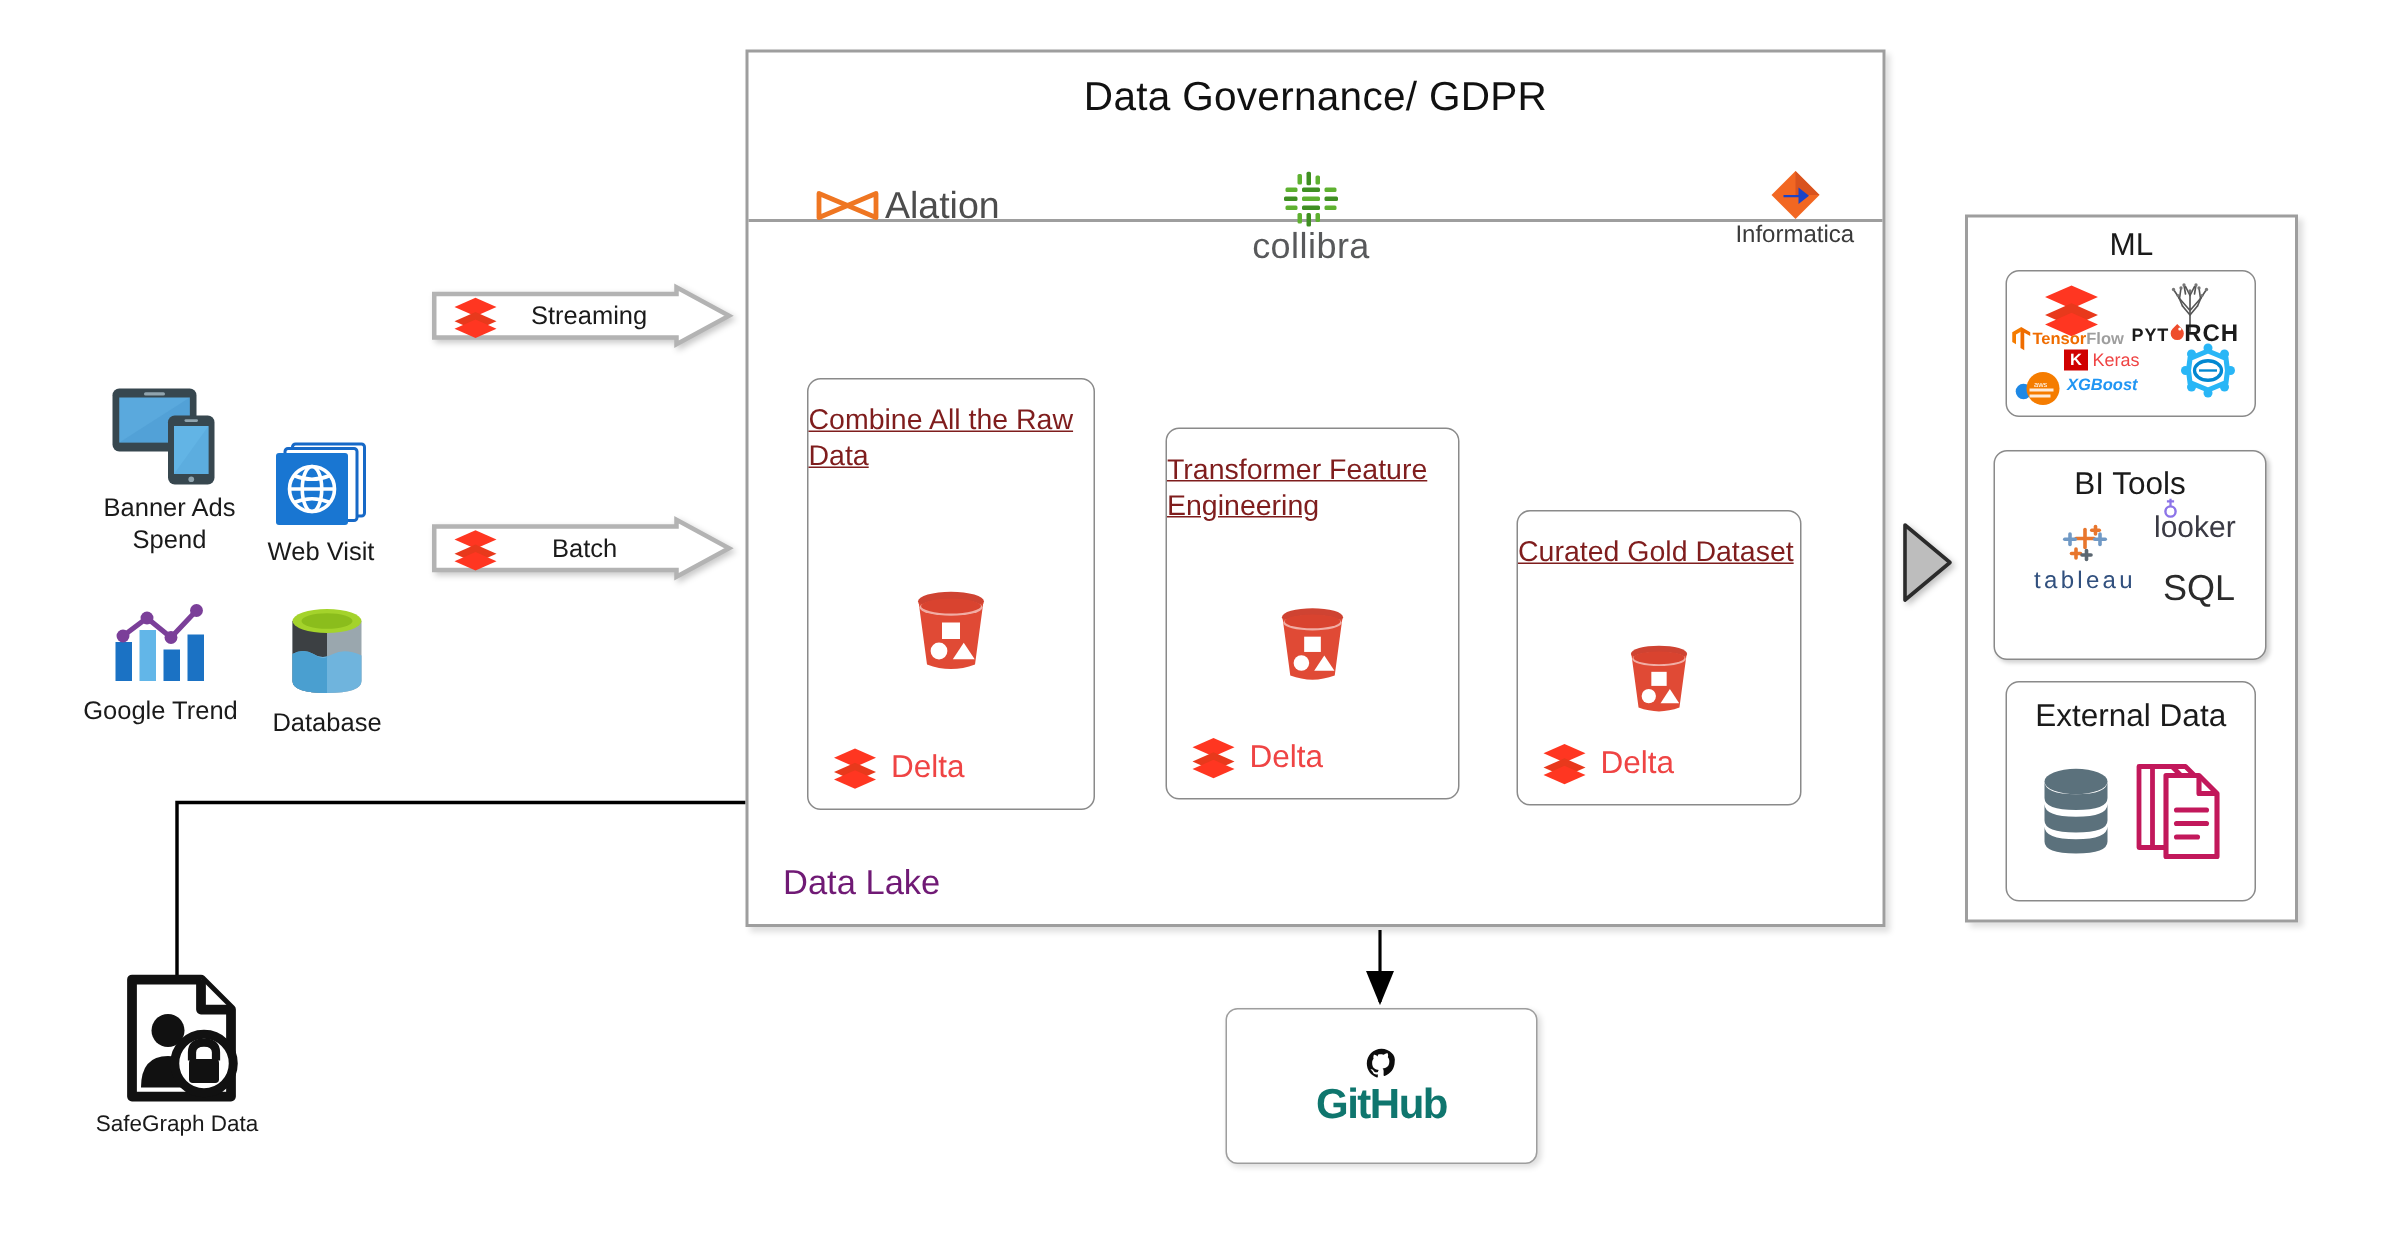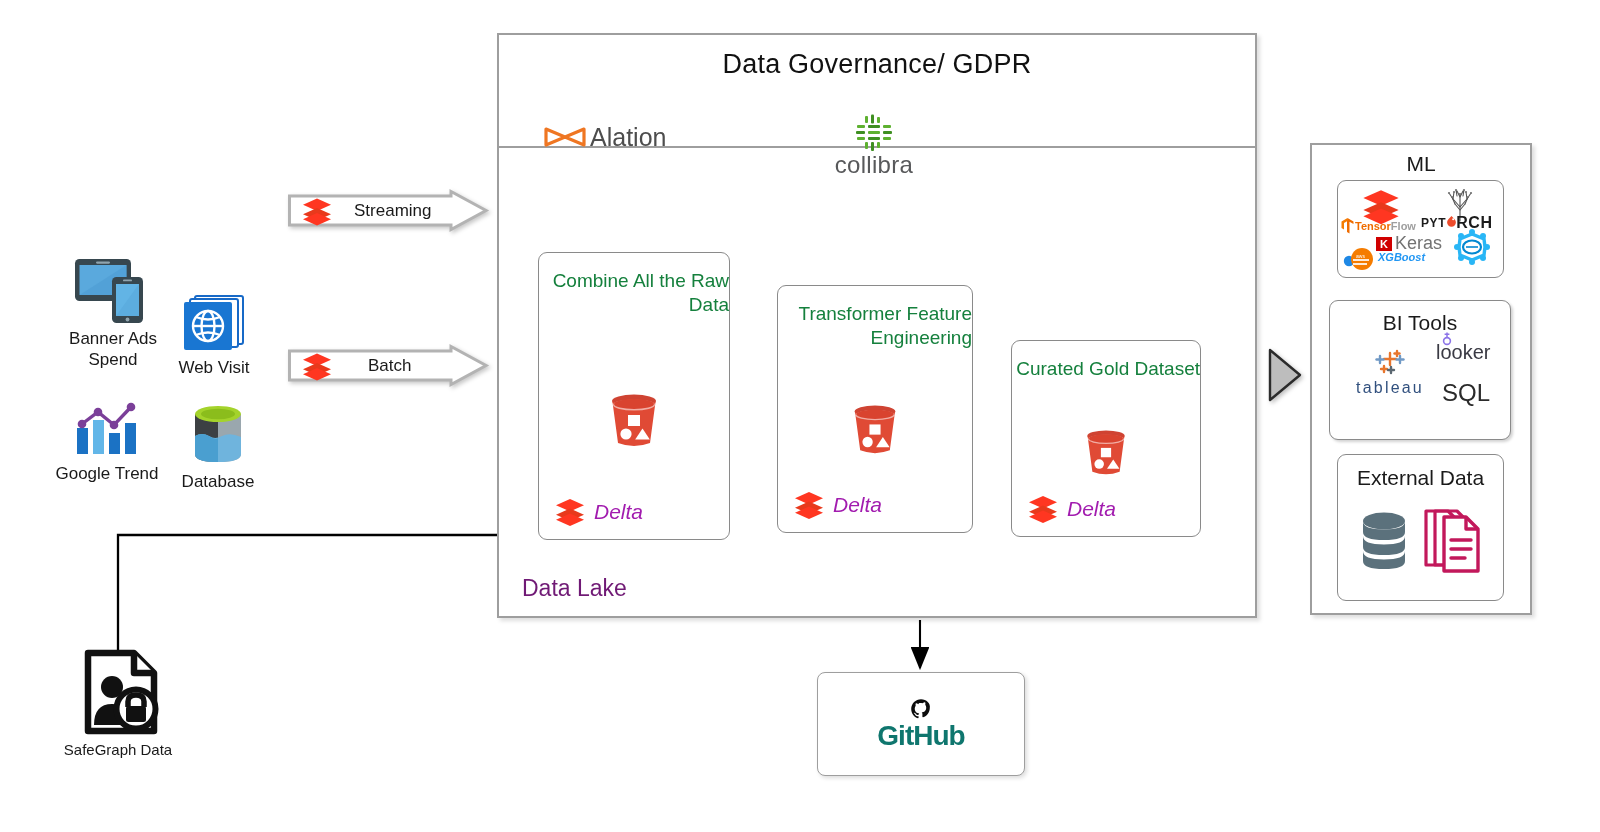--- a/index.html
+++ b/index.html
@@ -9,21 +9,21 @@
     font-family: "Liberation Sans", sans-serif;
     position: relative;
     overflow: hidden;
   }
   .stage { position: absolute; inset: 0; }
   .abs { position: absolute; }
 
   
   .lbl { font-size: 17px; color: #1a1a1a; text-align: center; line-height: 1.22; }
   .lbl-sm { font-size: 15px; }
-  .box-title { font-size: 19px; color: #15803d; text-align: right; line-height: 1.25; }
+  .box-title { font-size: 19px; color: #7f1d1d; text-align: left; line-height: 1.25; text-decoration: underline; }
 
   
   .panel-gov {
     left: 497px; top: 33px; width: 760px; height: 585px;
     border: 2px solid #9e9e9e; background: #fff;
     box-shadow: 3px 3px 4px rgba(0,0,0,0.13);
   }
   .gov-head {
     position: absolute; left: 0; top: 0; width: 100%; height: 113px;
     border-bottom: 2px solid #9e9e9e;
@@ -40,21 +40,21 @@
   
   .stagebox {
     border: 1.6px solid #8a8a8a; border-radius: 9px; background: #fff;
     position: absolute;
   }
   .stagebox .box-title { padding-top: 16px; }
   .delta-row {
     position: absolute; left: 16px; bottom: 14px;
     display: flex; align-items: center; gap: 9px;
   }
-  .delta-row .dtxt { font-size: 21px; color: #a21caf; font-style: italic; }
+  .delta-row .dtxt { font-size: 21px; color: #ef4444; }
   .bucket-wrap {
     position: absolute; left: 0; width: 100%;
     display: flex; justify-content: center;
   }
 
   
   .panel-right {
     left: 1310px; top: 143px; width: 222px; height: 472px;
     border: 2px solid #9e9e9e; background: #fff;
     box-shadow: 3px 3px 4px rgba(0,0,0,0.13);
@@ -145,20 +145,28 @@
           <rect x="14" y="24" width="12" height="3" rx="1" fill="#3f8f22"></rect>
           <rect x="29" y="24" width="8" height="3" rx="1"></rect>
           <rect x="11" y="29" width="3" height="7" rx="1"></rect>
           <rect x="17" y="29" width="3" height="9" rx="1" fill="#3f8f22"></rect>
           <rect x="23" y="29" width="3" height="6" rx="1"></rect>
         </g>
       </svg>
       <div style="font-size:24px;color:#58595b;margin-top:-2px;letter-spacing:.3px;">collibra</div>
     </div>
 
+    <div class="abs" style="left:640px; top:78px; width:115px; text-align:center;">
+      <svg width="34" height="34" viewBox="0 0 34 34" style="margin:0 auto;">
+        <path d="M17,1 L33,17 L17,33 L1,17 Z" fill="#f26722"></path>
+        <path d="M17,1 L33,17 L17,17 Z" fill="#d9531e"></path>
+        <path d="M9,17 L19,17 L19,12 L26,17.5 L19,23 L19,18.5 L9,18.5 Z" fill="#1a43c8"></path>
+      </svg>
+      <div style="font-size:16px;color:#3a3a3a;margin-top:1px;">Informatica</div>
+    </div>
   </div>
 
   <div class="abs datalake-label">Data Lake</div>
 
   <div class="abs stagebox" style="left:538px; top:252px; width:192px; height:288px;">
     <div class="box-title">Combine All the Raw Data</div>
     <div class="bucket-wrap" style="top:140px;">
       <svg width="54" height="56" viewBox="0 0 54 56">
         <ellipse cx="27" cy="8" rx="22" ry="6.5" fill="#cf4332"></ellipse>
         <path d="M5.5,9 L11,50 Q27,56 43,50 L48.5,9 Q27,16 5.5,9 Z" fill="#e04a35"></path>
@@ -383,21 +391,21 @@
       <span style="font-size:12px;font-weight:bold;color:#1b1b1b;letter-spacing:.6px;">PYT</span>
       <svg width="11" height="14" viewBox="0 0 11 14" style="margin:0 -.5px;">
         <path d="M5.5,0 L8.6,3.2 A4.4,4.4 0 1 1 2.4,3.2 Z" fill="#ee4c2c"></path>
         <circle cx="7.2" cy="3.3" r="1.05" fill="#fff"></circle>
       </svg>
       <span style="font-size:16px;font-weight:bold;color:#1b1b1b;letter-spacing:.6px;">RCH</span>
     </span>
 
     <span class="abs" style="left:38px; top:52px; display:flex; align-items:center; gap:3px;">
       <span style="background:#d00000;color:#fff;font-size:11px;font-weight:bold;padding:1px 4px;">K</span>
-      <span style="font-size:18px;color:#737373;">Keras</span>
+      <span style="font-size:12px;color:#ef4444;">Keras</span>
     </span>
 
     <span class="abs" style="left:116px; top:48px;">
       <svg width="36" height="36" viewBox="0 0 36 36">
         <g fill="#29b6f6">
           <circle cx="18" cy="3" r="3"></circle>
             <circle cx="29" cy="7" r="3"></circle>
             <circle cx="33" cy="18" r="3"></circle>
           <circle cx="29" cy="29" r="3"></circle>
             <circle cx="18" cy="33" r="3"></circle>

